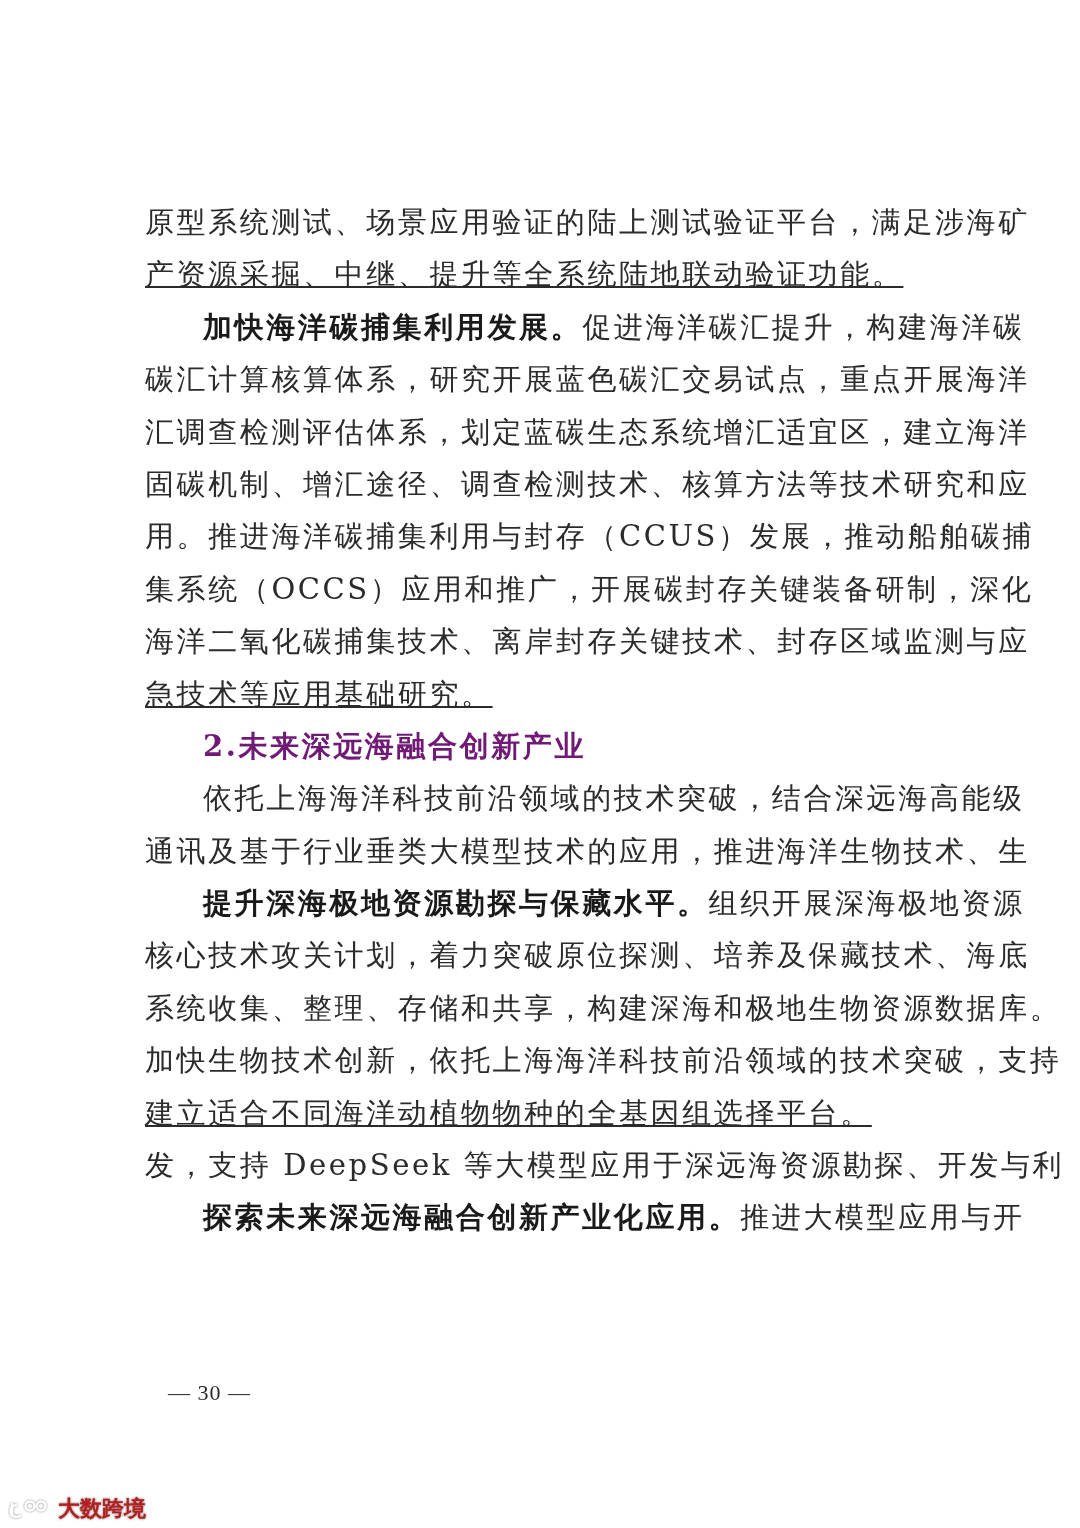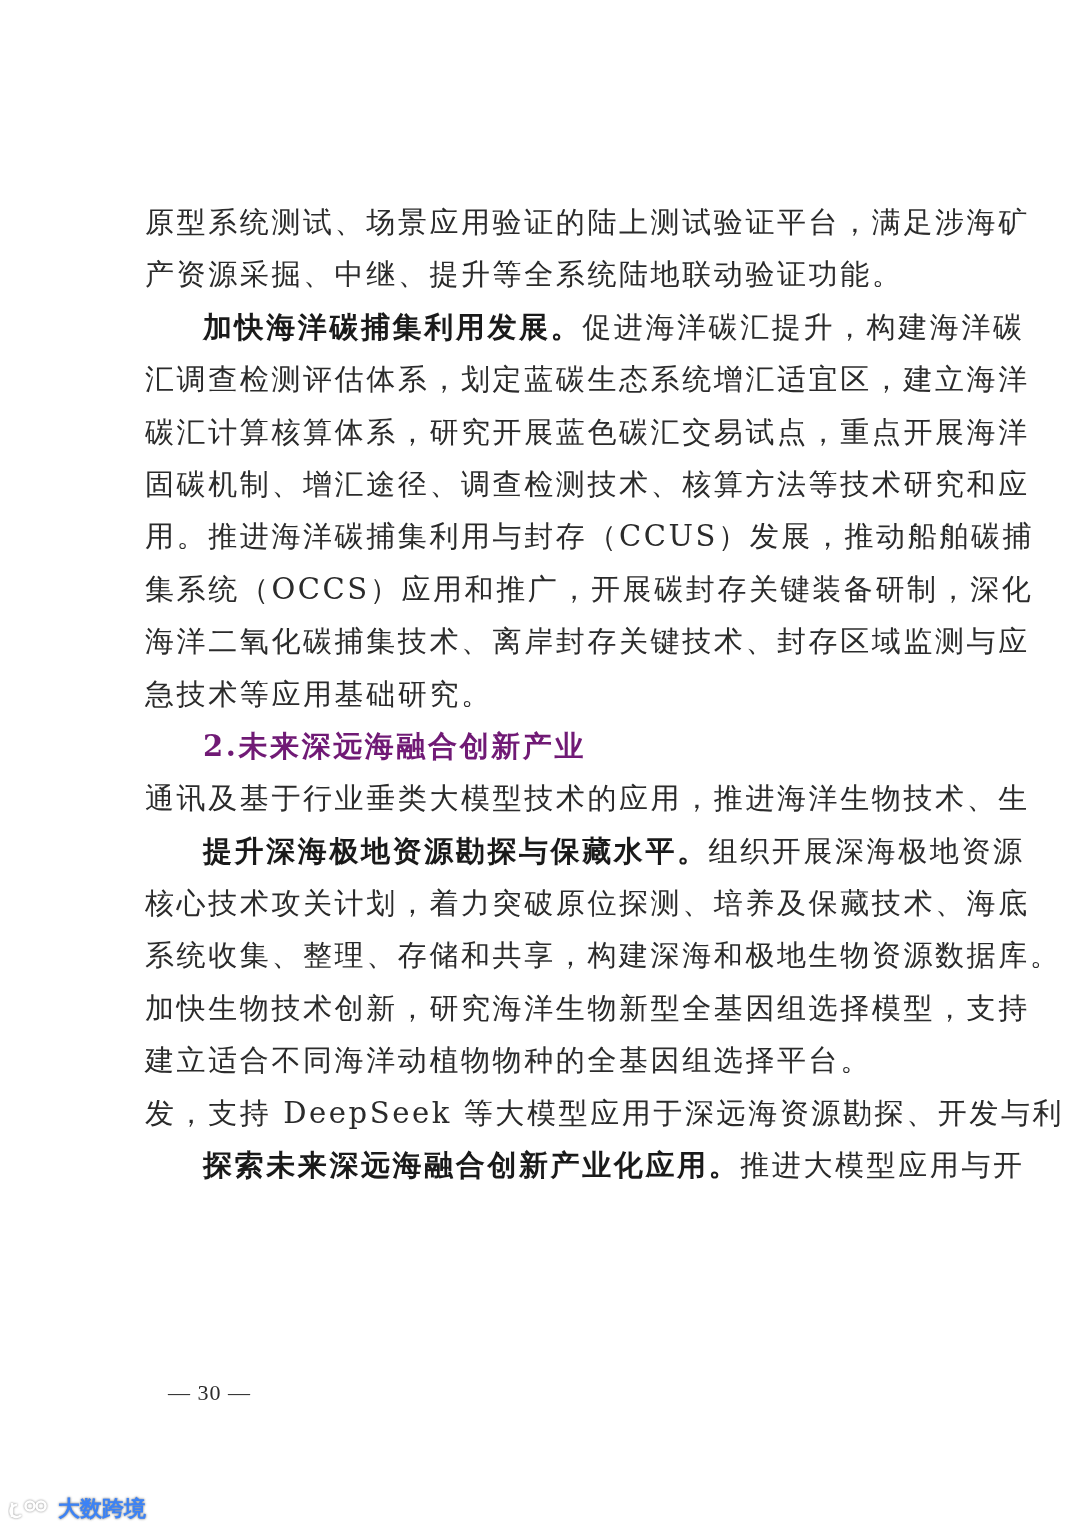--- a/index.html
+++ b/index.html
@@ -5,55 +5,56 @@
   html, body { margin: 0; padding: 0; }
   body {
     width: 1080px; height: 1528px; background: #ffffff; position: relative; overflow: hidden;
     font-family: "DejaVu Serif", "Liberation Serif", serif; color: #2b2b2b;
   }
   .page { position: absolute; left: 145px; top: 196px; width: 800px; }
   .line {
     font-size: 29px; line-height: 52.4px; height: 52.4px; white-space: nowrap;
     letter-spacing: 2.6px; text-align: justify; text-align-last: justify;
   }
-  .line.last { text-align-last: left; }
+  .line.last { text-align-last: left; text-decoration: underline; }
   .indent { padding-left: 58px; }
   .bold { font-weight: bold; color: #1a1a1a; }
   .heading { font-weight: bold; color: #701a75; text-align-last: left; }
   .page-number {
     position: absolute; left: 168px; top: 1380px; font-size: 22px; color: #2b2b2b;
     font-family: "Liberation Serif", serif; letter-spacing: 1px;
   }
   .watermark {
     position: absolute; left: 8px; top: 1494px; display: flex; align-items: center;
-    gap: 6px; color: #3b82f6; font-family: "DejaVu Sans", sans-serif; font-size: 22px; font-weight: bold;
+    gap: 6px; color: #b91c1c; font-family: "DejaVu Sans", sans-serif; font-size: 22px; font-weight: bold;
     text-shadow: 0 0 2px #8a8a8a, 0 0 3px #b0b0b0;
   }
   .wm-logo { width: 44px; height: 24px; }
 </style>
 </head>
 <body>
 
 <div class="page">
   <div class="line"><span>原型系统测试、场景应用验证的陆上测试验证平台，满足涉海矿</span></div>
   <div class="line last"><span>产资源采掘、中继、提升等全系统陆地联动验证功能。</span></div>
   <div class="line indent"><span class="bold">加快海洋碳捕集利用发展。</span><span>促进海洋碳汇提升，构建海洋碳</span></div>
+  <div class="line"><span>碳汇计算核算体系，研究开展蓝色碳汇交易试点，重点开展海洋</span></div>
   <div class="line"><span>汇调查检测评估体系，划定蓝碳生态系统增汇适宜区，建立海洋</span></div>
-  <div class="line"><span>碳汇计算核算体系，研究开展蓝色碳汇交易试点，重点开展海洋</span></div>
   <div class="line"><span>固碳机制、增汇途径、调查检测技术、核算方法等技术研究和应</span></div>
   <div class="line"><span>用。推进海洋碳捕集利用与封存（CCUS）发展，推动船舶碳捕</span></div>
   <div class="line"><span>集系统（OCCS）应用和推广，开展碳封存关键装备研制，深化</span></div>
   <div class="line"><span>海洋二氧化碳捕集技术、离岸封存关键技术、封存区域监测与应</span></div>
   <div class="line last"><span>急技术等应用基础研究。</span></div>
   <div class="line indent heading"><span>2.未来深远海融合创新产业</span></div>
+  <div class="line indent"><span>依托上海海洋科技前沿领域的技术突破，结合深远海高能级</span></div>
   <div class="line"><span>通讯及基于行业垂类大模型技术的应用，推进海洋生物技术、生</span></div>
   <div class="line indent"><span class="bold">提升深海极地资源勘探与保藏水平。</span><span>组织开展深海极地资源</span></div>
   <div class="line"><span>核心技术攻关计划，着力突破原位探测、培养及保藏技术、海底</span></div>
   <div class="line"><span>系统收集、整理、存储和共享，构建深海和极地生物资源数据库。</span></div>
-  <div class="line"><span>加快生物技术创新，研究海洋生物新型全基因组选择模型，支持</span></div>
+  <div class="line"><span>加快生物技术创新，依托上海海洋科技前沿领域的技术突破，支持</span></div>
   <div class="line last"><span>建立适合不同海洋动植物物种的全基因组选择平台。</span></div>
   <div class="line"><span>发，支持 DeepSeek 等大模型应用于深远海资源勘探、开发与利</span></div>
   <div class="line indent"><span class="bold">探索未来深远海融合创新产业化应用。</span><span>推进大模型应用与开</span></div>
 </div>
 
 <div class="page-number">— 30 —</div>
 
 <div class="watermark">
   <svg class="wm-logo" viewBox="0 0 44 24">
     <g fill="none" stroke="#ffffff" stroke-width="2.6" style="filter: drop-shadow(0 0 1px #888);">

